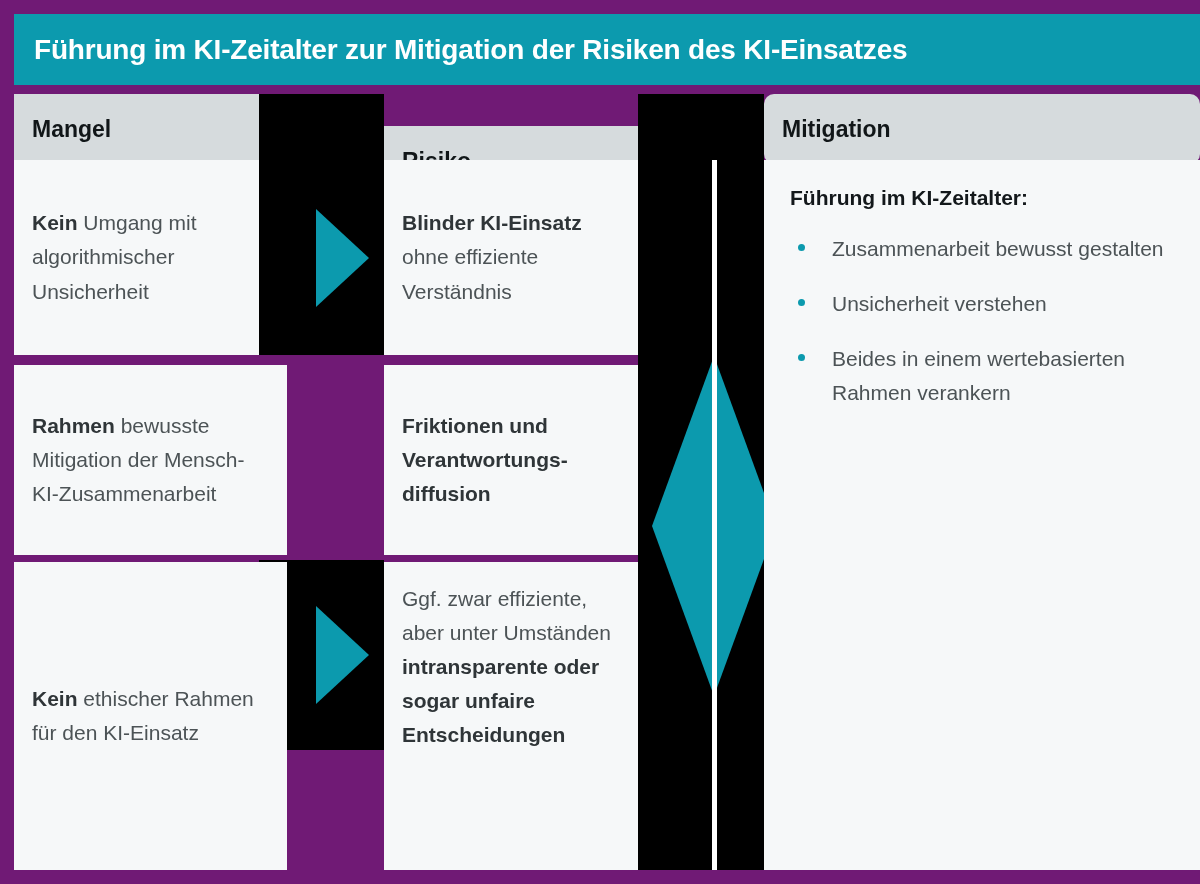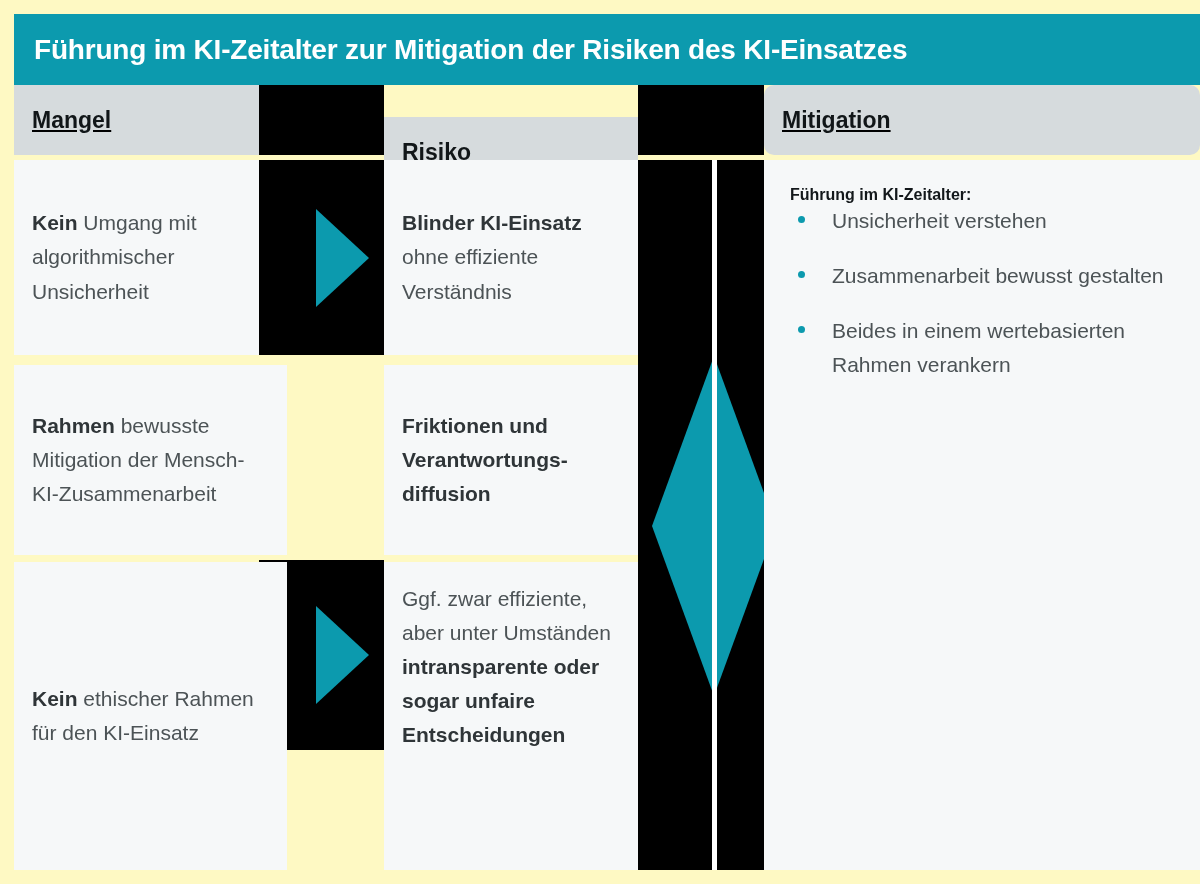--- a/index.html
+++ b/index.html
@@ -9,21 +9,21 @@
     background: #000000;
   }
   body {
     font-family: "Liberation Sans", sans-serif;
   }
 
   .canvas {
     position: relative;
     width: 1200px;
     height: 884px;
-    background: #fef9c3;
+    background: #701a75;
     overflow: hidden;
   }
 
   
   .title-bar {
     position: absolute;
     left: 14px;
     top: 14px;
     width: 1186px;
     height: 71px;
@@ -43,26 +43,25 @@
   
   .header-row {
     position: absolute;
     left: 14px;
     top: 85px;
     width: 1186px;
     height: 70px;
   }
   .hdr-cell {
     position: absolute;
-    top: 0;
+    top: 9px;
     height: 70px;
     background: #d6dbdd;
     display: flex;
     align-items: center;
-    text-decoration: underline;
   }
   .hdr-cell .hdr-label {
     font-size: 23px;
     font-weight: bold;
     color: #111618;
     padding-left: 18px;
   }
   .hdr-mangel   { left: 0px;   width: 245px; }
   .hdr-gapA     { left: 245px; width: 125px; background: #000000; }
   .hdr-risiko   { left: 370px; width: 254px; margin-top: 32px; }
@@ -105,22 +104,23 @@
 
   .vcenter {
     display: flex;
     align-items: center;
     height: 100%;
   }
   .vtop {
     display: flex;
     align-items: flex-start;
     height: 100%;
-    padding-top: 20px;
+    padding-top: 10px;
     box-sizing: border-box;
+    margin-top: 10px;
   }
 
   
   .arrow-cell { position: relative; }
   .play-triangle {
     position: absolute;
     left: 57px;
     top: 50%;
     transform: translateY(-50%);
     width: 0;
@@ -174,23 +174,24 @@
     position: absolute;
     left: 750px;
     top: 0px;
     width: 436px;
     height: 710px;
     background: #f6f8f9;
     box-sizing: border-box;
     padding: 26px 24px 0 26px;
   }
   .mitig-title {
-    font-size: 16px;
+    font-size: 21px;
     font-weight: bold;
     color: #13181b;
+    margin-bottom: 22px;
   }
   .mitig-list {
     list-style: none;
     margin: 0;
     padding: 0;
   }
   .mitig-item {
     position: relative;
     padding-left: 42px;
     margin-bottom: 22px;
@@ -291,25 +292,25 @@
       <div class="diamond-top"></div>
       <div class="diamond-bottom"></div>
       <div class="center-line"></div>
     </div>
 
     <div class="mitigation-panel">
       <div class="mitig-title">Führung im KI-Zeitalter:</div>
       <ul class="mitig-list">
         <li class="mitig-item">
           <span class="mitig-bullet"></span>
-          <span>Unsicherheit verstehen</span>
+          <span>Zusammenarbeit bewusst gestalten</span>
         </li>
         <li class="mitig-item">
           <span class="mitig-bullet"></span>
-          <span>Zusammenarbeit bewusst gestalten</span>
+          <span>Unsicherheit verstehen</span>
         </li>
         <li class="mitig-item">
           <span class="mitig-bullet"></span>
           <span>Beides in einem wertebasierten Rahmen verankern</span>
         </li>
       </ul>
     </div>
 
   </div>
 </div>

